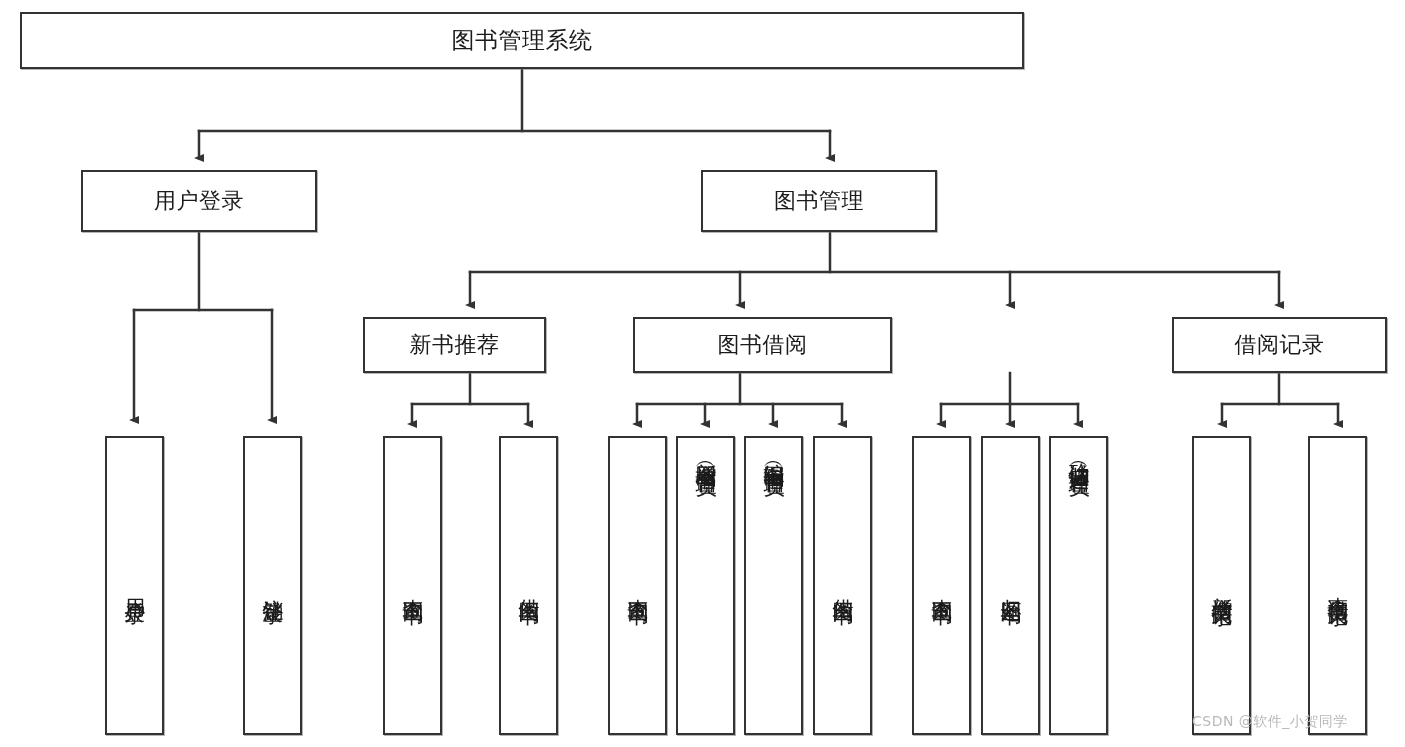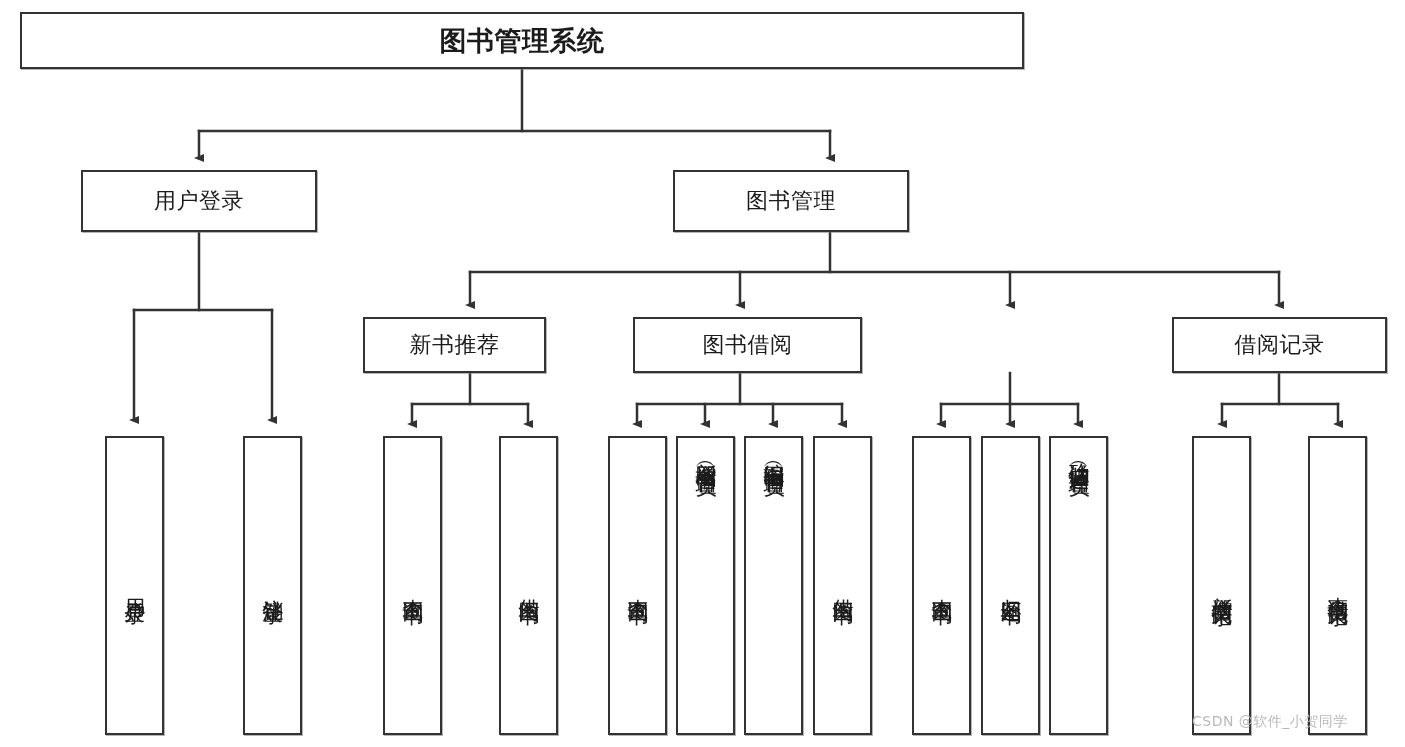--- a/index.html
+++ b/index.html
@@ -38,22 +38,21 @@
     color: #1b1b1b;
     line-height: 1.18;
     white-space: nowrap;
   }
   
   .node.horiz .label {
     font-size: 22px;
     letter-spacing: 0.5px;
   }
   .node.root .label {
-    font-size: 27px;
-    font-weight: bold;
+    font-size: 23px;
   }
   
   .node.vert {
     align-items: flex-start;
     justify-content: center;
     padding-top: 8px;
   }
   .node.vert .label {
     writing-mode: vertical-rl;
     text-orientation: upright;
@@ -132,28 +131,28 @@
     </g>
   </svg>
 
   <div class="node horiz root" style="left:20px; top:12px; width:1004px; height:57px;">
     <span class="label">图书管理系统</span>
   </div>
 
   <div class="node horiz" style="left:81px; top:170px; width:236px; height:62px;">
     <span class="label">用户登录</span>
   </div>
-  <div class="node horiz" style="left:673px; top:170px; width:236px; height:62px;">
+  <div class="node horiz" style="left:701px; top:170px; width:236px; height:62px;">
     <span class="label">图书管理</span>
   </div>
 
   <div class="node horiz" style="left:363px; top:317px; width:183px; height:56px;">
     <span class="label">新书推荐</span>
   </div>
-  <div class="node horiz" style="left:633px; top:317px; width:229px; height:56px;">
+  <div class="node horiz" style="left:633px; top:317px; width:259px; height:56px;">
     <span class="label">图书借阅</span>
   </div>
   <div class="node horiz" style="left:1172px; top:317px; width:215px; height:56px;">
     <span class="label">借阅记录</span>
   </div>
 
   <div class="node vert mid" style="left:105px; top:436px; width:59px; height:299px;">
     <span class="label">用户登录</span>
   </div>
   <div class="node vert mid" style="left:243px; top:436px; width:59px; height:299px;">

